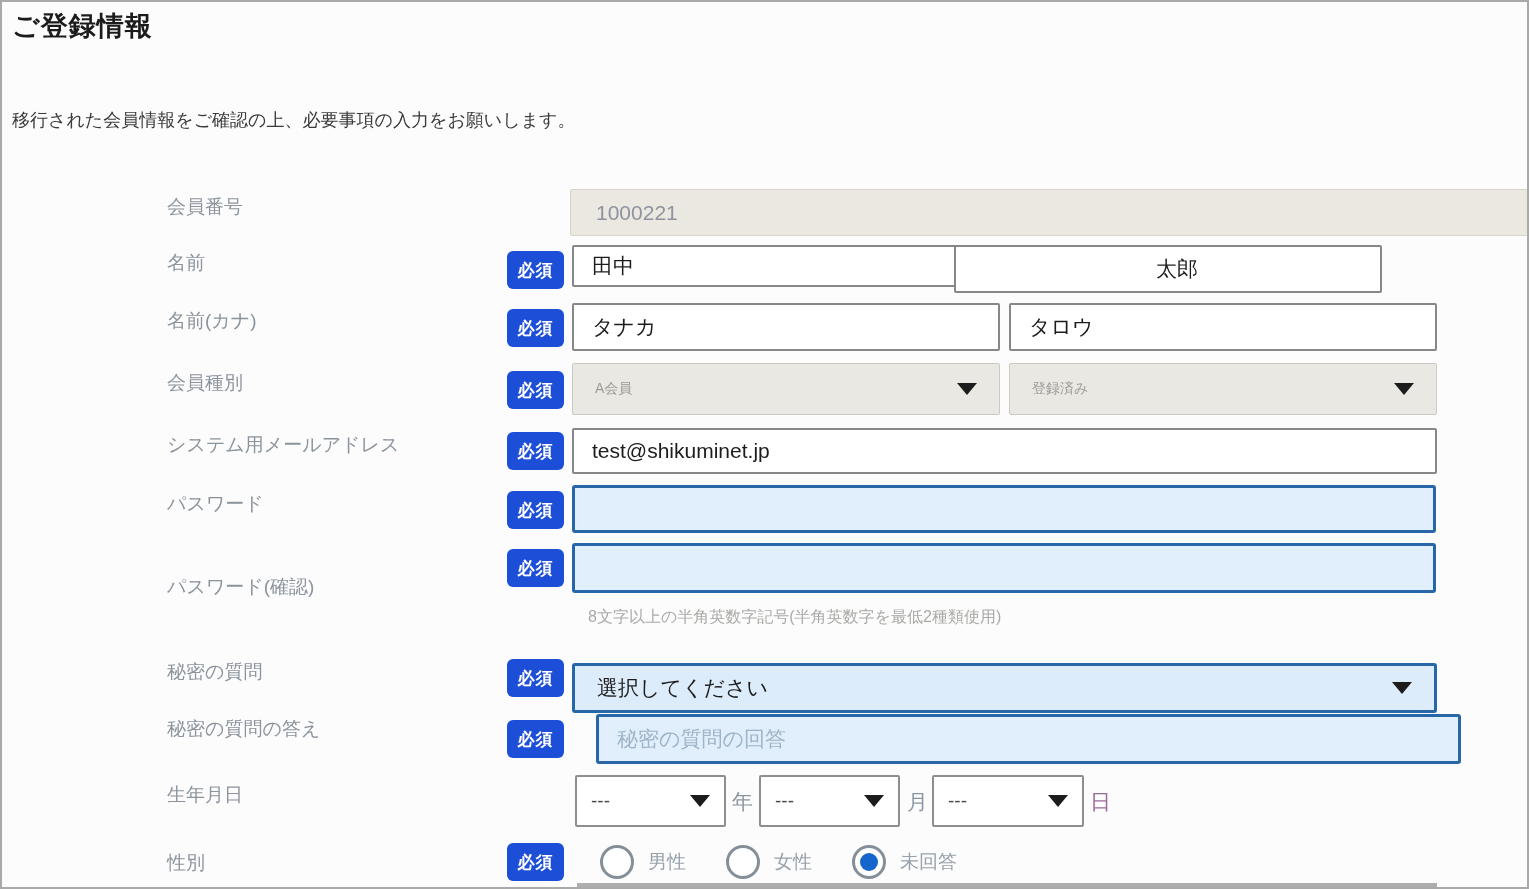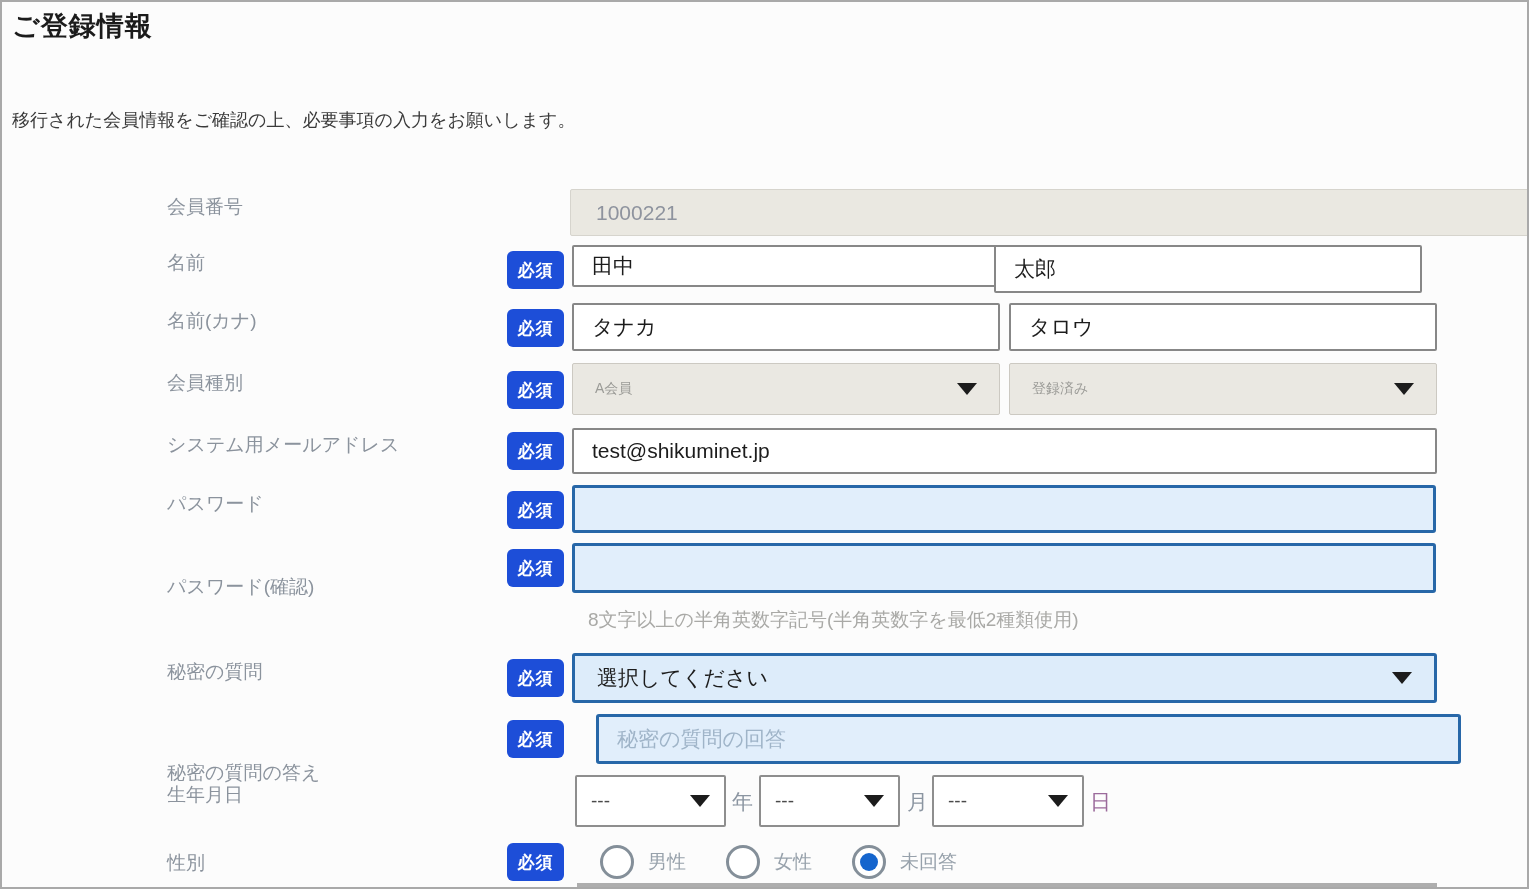--- a/index.html
+++ b/index.html
@@ -59,40 +59,41 @@
     display:flex; align-items:center;
     padding:0 22px;
   }
   .select-blue {
     position:absolute;
     background:#ddecfa; border:3px solid #2767a8; border-radius:3px;
     font-size:21px; color:#1c1c1c;
     display:flex; align-items:center;
     padding:0 22px;
     cursor:pointer;
+    margin-top:10px;
   }
   .input-blue {
     position:absolute;
     background:#e1eefb; border:3px solid #2767a8; border-radius:3px;
     font-family: inherit;
     font-size:21px; color:#1c1c1c;
     padding:0 0 0 18px;
     outline:none;
   }
   .input-blue::placeholder { color:#9fb4c8; opacity:1; }
   .caret {
     width:0; height:0;
     border-left:10px solid transparent;
     border-right:10px solid transparent;
     border-top:12px solid #1c1c1c;
     margin-left:auto;
   }
   .hint-text {
     position:absolute; left:586px; top:605px;
-    font-size:19px; color:#a9a9a6;
+    font-size:16px; color:#a9a9a6;
   }
   .select-small {
     position:absolute;
     background:#ffffff; border:2px solid #8e8e8e; border-radius:2px;
     font-size:19px; color:#4a4a4a;
     display:flex; align-items:center;
     padding:0 14px;
     cursor:pointer;
   }
   .date-suffix {
@@ -130,21 +131,21 @@
 
   <div class="page-title">ご登録情報</div>
   <div class="page-desc">移行された会員情報をご確認の上、必要事項の入力をお願いします。</div>
 
   <div class="field-label" style="top:192px;">会員番号</div>
   <div class="input-readonly" style="left:568px; top:187px; width:1038px; height:47px;">1000221</div>
 
   <div class="field-label" style="top:248px;">名前</div>
   <div class="req-badge" style="top:249px;">必須</div>
   <input class="input-white" style="left: 570px; top: 243px; width: 428px; height: 42px;" value="田中">
-  <input class="input-white" style="left: 992px; top: 243px; width: 428px; height: 48px;" value="太郎">
+  <input class="input-white" style="left: 952px; top: 243px; width: 428px; height: 48px; text-align: center;" value="太郎">
 
   <div class="field-label" style="top:306px;">名前(カナ)</div>
   <div class="req-badge" style="top:307px;">必須</div>
   <input class="input-white" style="left: 570px; top: 301px; width: 428px; height: 48px;" value="タナカ">
   <input class="input-white" style="left: 1007px; top: 301px; width: 428px; height: 48px;" value="タロウ">
 
   <div class="field-label" style="top:368px;">会員種別</div>
   <div class="req-badge" style="top:369px;">必須</div>
   <div class="select-disabled" style="left:570px; top:361px; width:428px; height:52px;">
     <span>A会員</span>
@@ -168,21 +169,21 @@
   <input type="password" class="input-blue" style="left: 570px; top: 541px; width: 864px; height: 50px;">
   <div class="hint-text">8文字以上の半角英数字記号(半角英数字を最低2種類使用)</div>
 
   <div class="field-label" style="top:657px;">秘密の質問</div>
   <div class="req-badge" style="top:657px;">必須</div>
   <div class="select-blue" style="left:570px; top:651px; width:865px; height:50px;">
     <span>選択してください</span>
     <span class="caret"></span>
   </div>
 
-  <div class="field-label" style="top:758px;">秘密の質問の答え</div>
+  <div class="field-label" style="top:714px;">秘密の質問の答え</div>
   <div class="req-badge" style="top:718px;">必須</div>
   <input class="input-blue" style="left: 594px; top: 712px; width: 865px; height: 50px;" placeholder="秘密の質問の回答">
 
   <div class="field-label" style="top:780px;">生年月日</div>
   <div class="select-small" style="left:573px; top:773px; width:151px; height:52px;">
     <span>---</span>
     <span class="caret"></span>
   </div>
   <div class="date-suffix" style="left:730px; top:786px;">年</div>
   <div class="select-small" style="left:757px; top:773px; width:141px; height:52px;">

